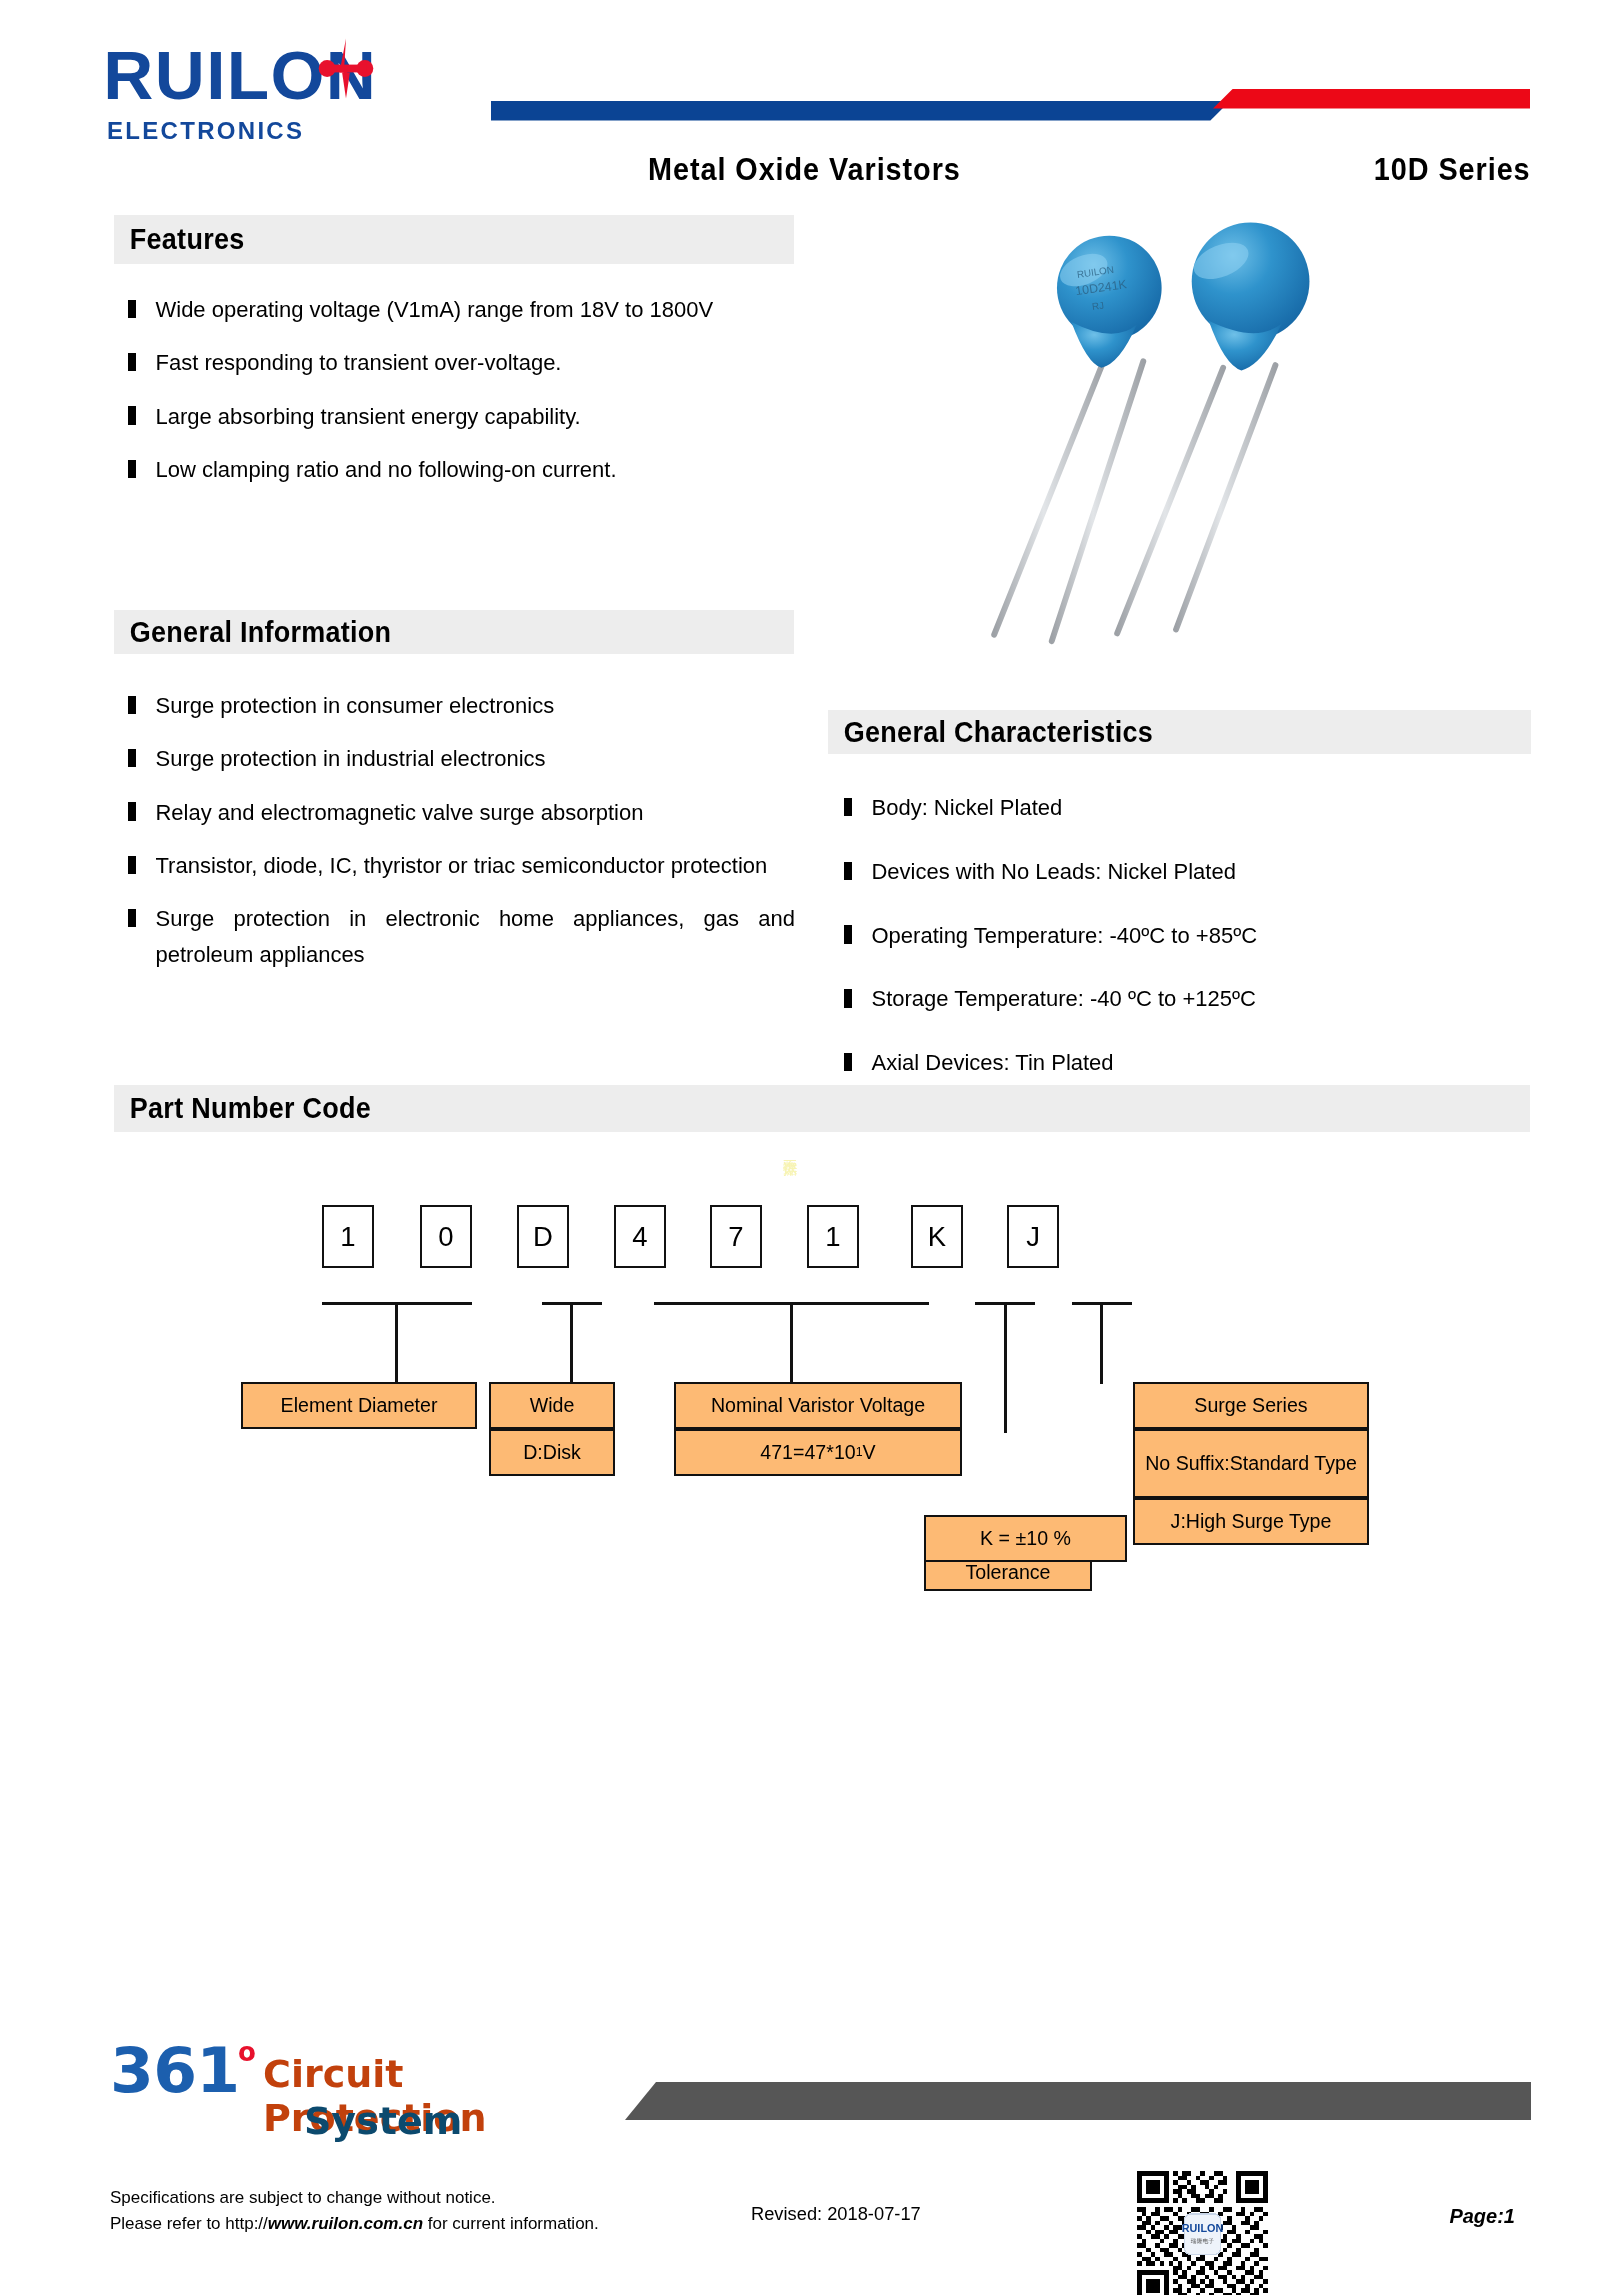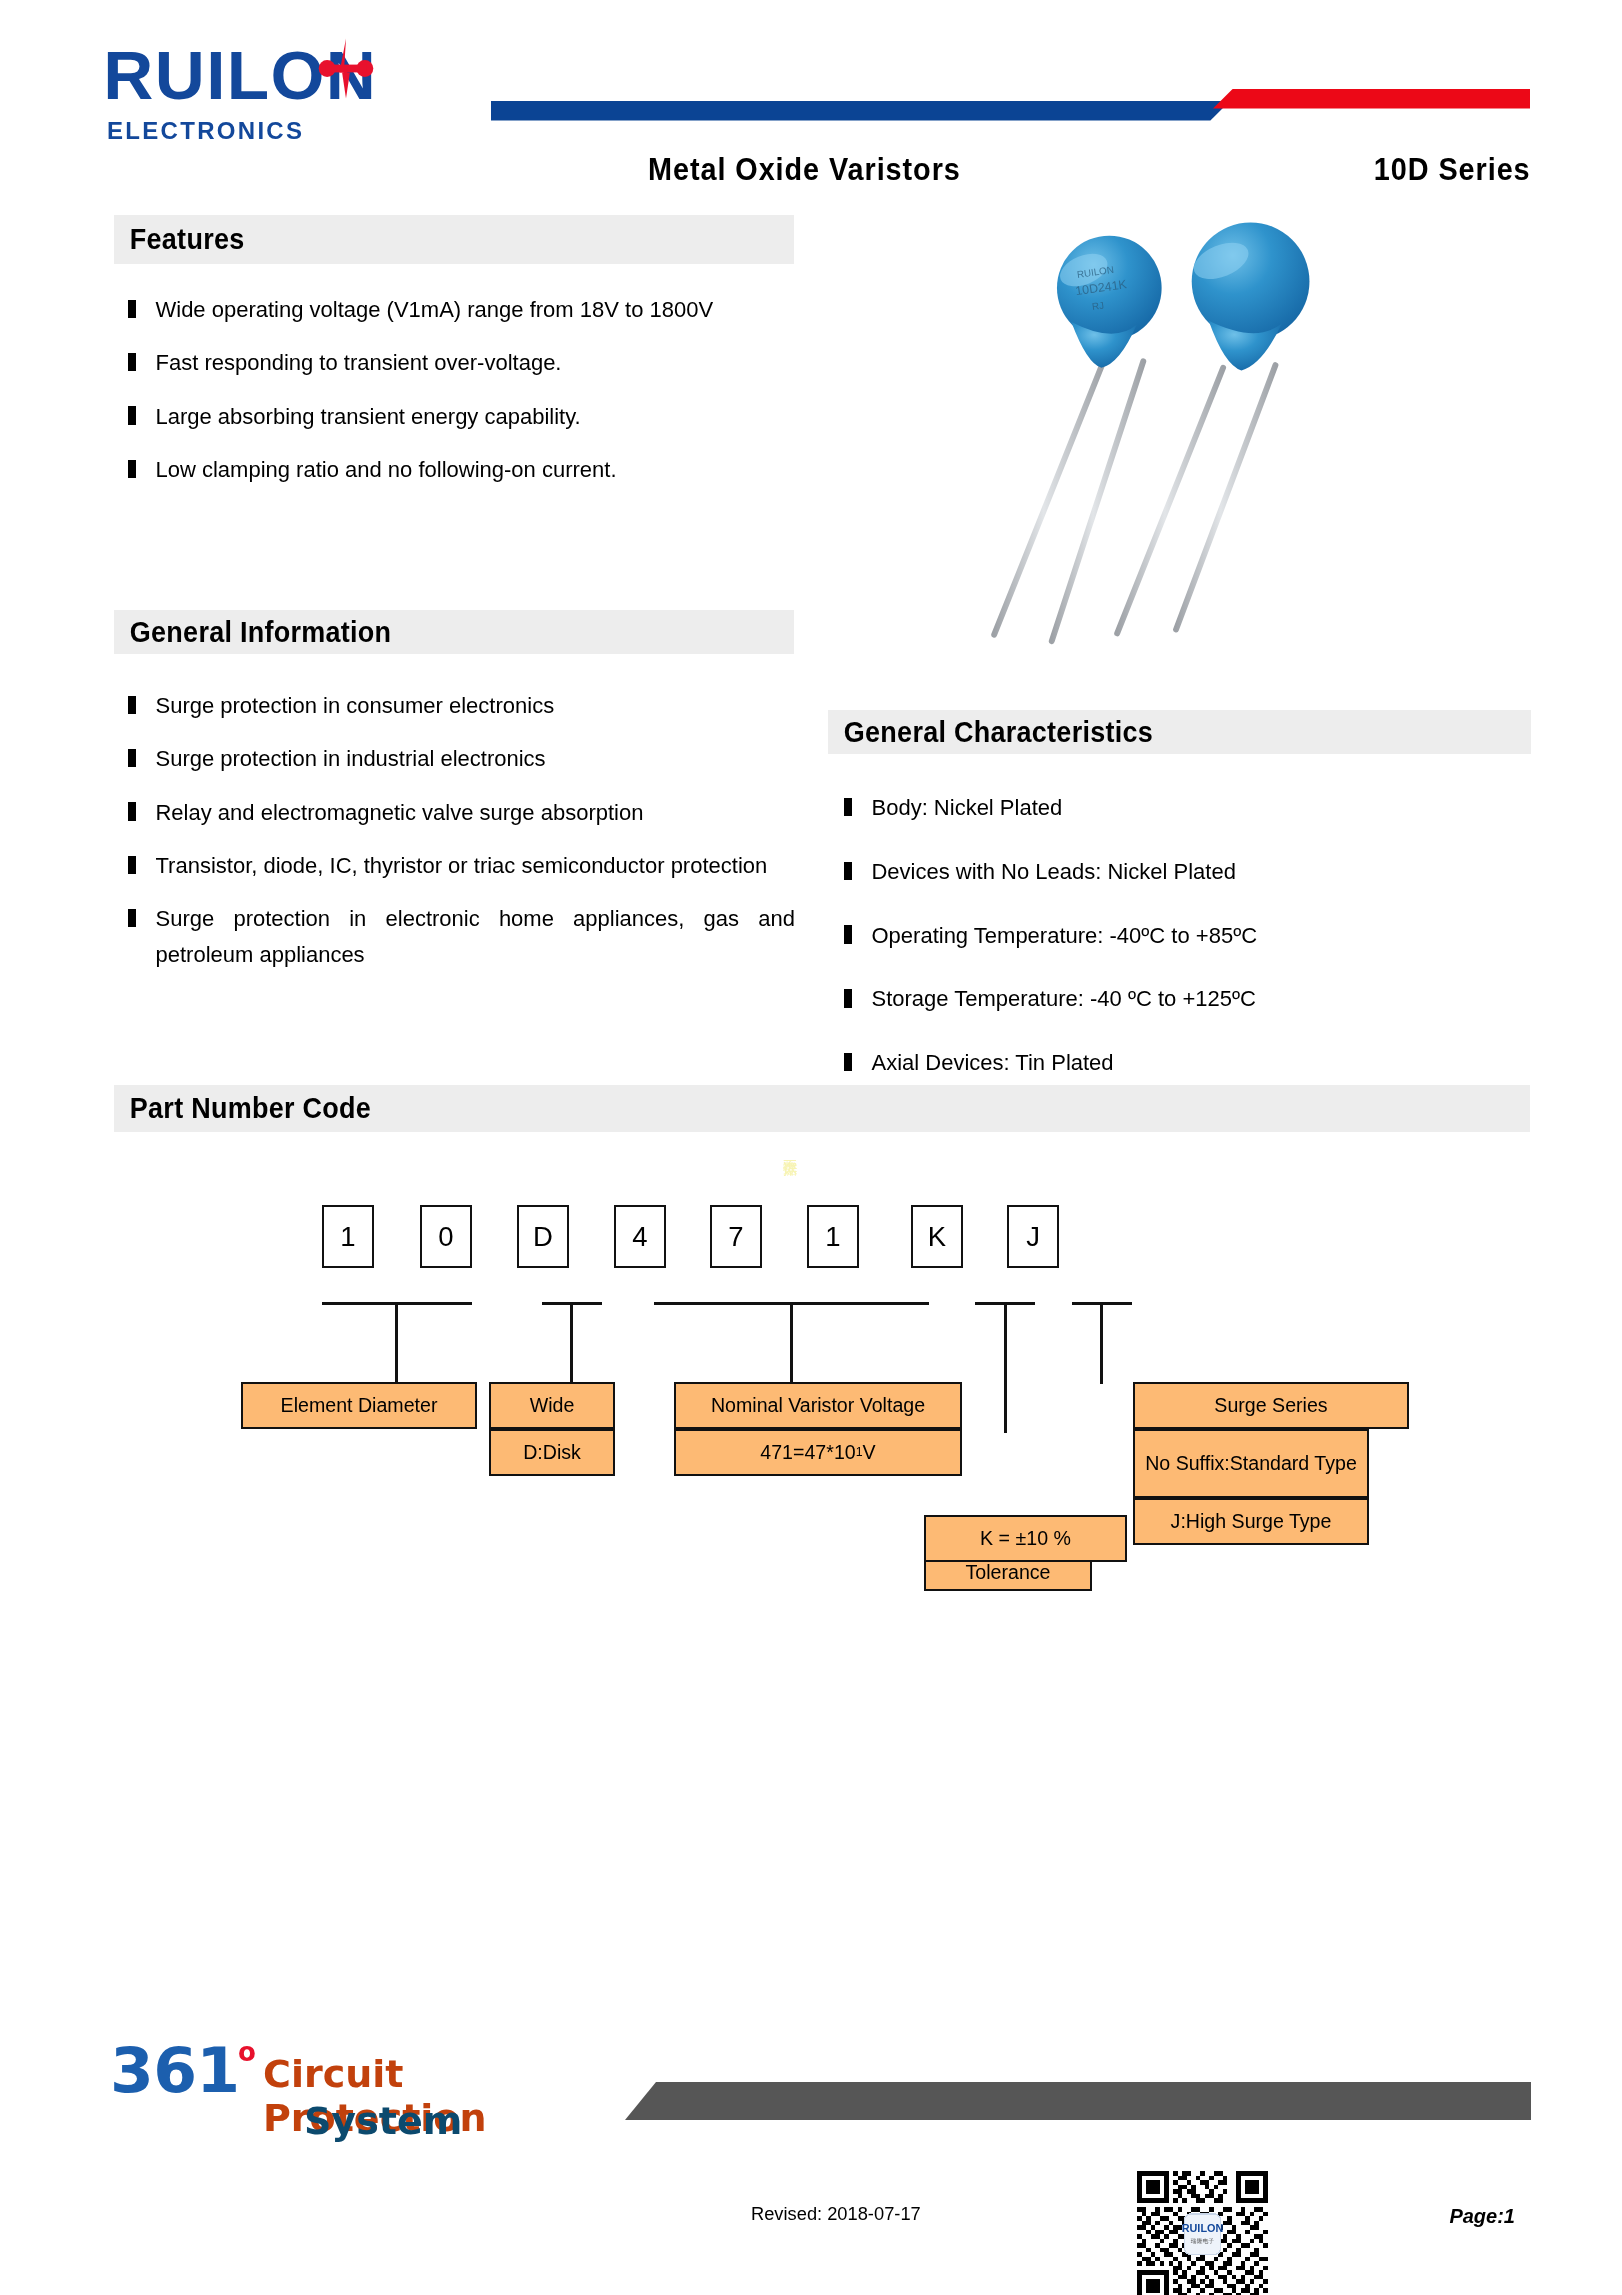--- a/index.html
+++ b/index.html
@@ -307,33 +307,37 @@
   <div class="pn-box" style="left:674px; top:1382px; width:288px; height:47px;">Nominal Varistor Voltage</div>
   <div class="pn-box" style="left:674px; top:1429px; width:288px; height:47px;">
       <span>471=47*10</span>
       <sup>1</sup>
       <span>V</span>
     </div>
 
   <div class="pn-box" style="left:924px; top:1526px; width:168px; height:65px;">Varistor Voltage Tolerance</div>
   <div class="pn-box" style="left:924px; top:1515px; width:203px; height:47px;">K = ±10 %</div>
 
-  <div class="pn-box" style="left:1133px; top:1382px; width:276px; height:47px;">Surge Series</div>
+  <div class="pn-box" style="left:1133px; top:1382px; width:236px; height:47px;">Surge Series</div>
   <div class="pn-box" style="left:1133px; top:1429px; width:236px; height:69px;">No Suffix:Standard Type</div>
   <div class="pn-box" style="left:1133px; top:1498px; width:236px; height:47px;">J:High Surge Type</div>
 
   <div class="f361">
     <span class="f361-num">361</span>
     <span class="f361-deg">o</span>
     <span class="f361-l1">Circuit Protection</span>
     <span class="f361-l2">System</span>
   </div>
 
   <div class="f-gray"></div>
 
+  <div class="f-note">
+    <div>Specifications are subject to change without notice.</div>
+    <div><span>Please refer to http://</span><b>www.ruilon.com.cn</b><span> for current information.</span></div>
+  </div>
 
   <div class="f-rev">Revised: 2018-07-17</div>
 
   <svg class="qr" viewBox="0 0 29 29" shape-rendering="crispEdges">
     <rect width="29" height="29" fill="#fff"></rect>
     <g fill="#000">
       <rect x="0" y="0" width="7" height="1"></rect>
         <rect x="0" y="0" width="1" height="7"></rect>
       <rect x="6" y="0" width="1" height="7"></rect>
         <rect x="0" y="6" width="7" height="1"></rect>

